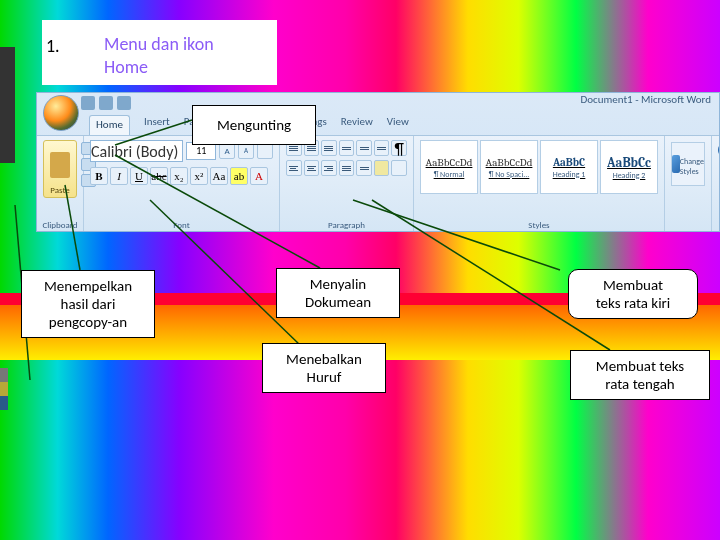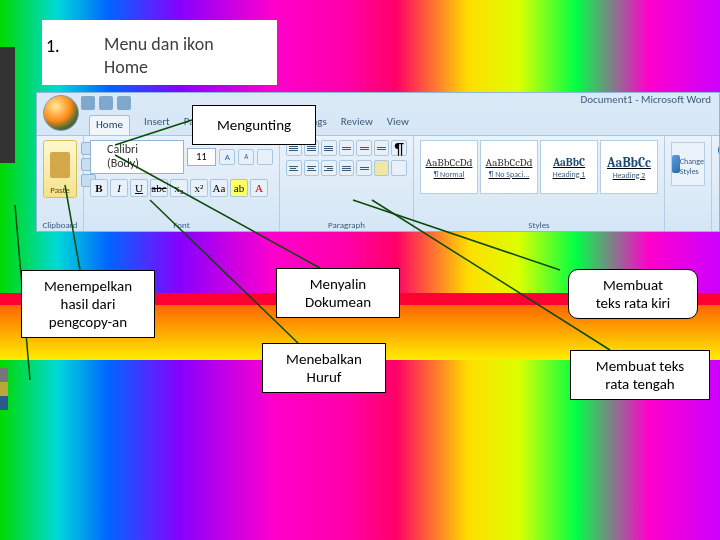--- a/index.html
+++ b/index.html
@@ -13,21 +13,21 @@
   }
   .stripe-red { position:absolute; left:0; top:293px; width:720px; height:12px; background:#ff0033; }
   .stripe-yel { position:absolute; left:0; top:305px; width:720px; height:55px; background: linear-gradient(180deg,#ff6600,#ffee00); }
   
   .white-top { position: absolute; left: 42px; top: 20px; width: 235px; height: 65px; background: #fff; }
   .left-bar { position: absolute; left: 0; top: 47px; width: 15px; height: 116px; background: #333; }
   .left-bar2 { position: absolute; left: 0; top: 368px; width: 8px; height: 42px; 
     background: linear-gradient(180deg,#777 0%,#777 33%,#b8a838 33%,#b8a838 66%,#2a5a8a 66%); }
   
   .num { position: absolute; left: 46px; top: 35px; font-size: 18px; color: #000; }
-  .title { position: absolute; left: 104px; top: 33px; font-size: 18px; color: #404040; line-height: 1.25; }
+  .title { position: absolute; left: 104px; top: 33px; font-size: 18px; color: #8b5cf6; line-height: 1.25; }
   
   
   .ribbon { position: absolute; left: 36px; top: 92px; width: 684px; height: 140px; 
     background: linear-gradient(180deg,#dbe9f7 0%, #cfe3f6 100%); border: 1px solid #8fb6da; overflow:hidden; }
   .rb-title { position:absolute; right:8px; top:0; height:22px; font-size:11px; color:#3b5c7f; }
   .rb-tabs { position:absolute; left:0; top:22px; height:20px; display:flex; gap:14px; padding-left:52px; font-size:11px; color:#3b5c7f; }
   .rb-tab.active { color:#1a3a5a; background:#f0f6fc; padding:2px 6px; border-radius:3px 3px 0 0; border:1px solid #9fc0dd; border-bottom:none; }
   .rb-qat { position:absolute; left:44px; top:3px; display:flex; gap:4px; }
   .qat-ico { width:14px; height:14px; background:#7fa8cc; border-radius:2px; }
   .office-btn { position:absolute; left:6px; top:2px; width:36px; height:36px; border-radius:50%;
@@ -38,21 +38,21 @@
   .rb-group-lbl { position:absolute; bottom:1px; left:0; right:0; text-align:center; font-size:9px; color:#3b5c7f; }
   
   .g-clip { width:78px; }
   .paste { width:34px; height:58px; background:linear-gradient(180deg,#fff8d0,#f5e28a); border:1px solid #d4c05a; border-radius:3px; display:flex; flex-direction:column; align-items:center; justify-content:flex-end; font-size:9px; color:#5a4a10; padding-bottom:2px; }
   .paste-ico { width:20px; height:26px; background:#d4a84a; border-radius:2px; margin-bottom:6px; }
   .mini-ico { width:15px; height:13px; background:#c8ddf0; border:1px solid #8fb6da; border-radius:2px; }
   .clip-side { position:absolute; left:44px; top:6px; display:flex; flex-direction:column; gap:3px; }
   
   .g-font { width:196px; }
   .font-row1 { display:flex; gap:3px; align-items:center; }
-  .font-name { width:94px; height:34px; background:#fff; border:1px solid #8fb6da; font-size:12px; padding:1px 16px; color:#333; }
+  .font-name { width:94px; height:22px; background:#fff; border:1px solid #8fb6da; font-size:16px; padding:1px 0; color:#333; }
   .font-size-box { width:30px; height:18px; background:#fff; border:1px solid #8fb6da; font-size:10px; padding:1px 3px; text-align:center; }
   .tiny { width:16px; height:16px; background:#e8f1fa; border:1px solid #a9c6e0; border-radius:2px; font-size:9px; text-align:center; line-height:14px; color:#2a5a8a; }
   .font-row2 { display:flex; gap:2px; margin-top:5px; }
   .fbtn { width:18px; height:18px; background:#e8f1fa; border:1px solid #a9c6e0; border-radius:2px; font-size:11px; text-align:center; line-height:16px; font-family:'Times New Roman',serif; }
   .fbtn.b { font-weight:bold; }
   .fbtn.i { font-style:italic; }
   .fbtn.u { text-decoration:underline; }
   .fbtn.s { text-decoration:line-through; }
   .acolor { color:#c00; }
   

